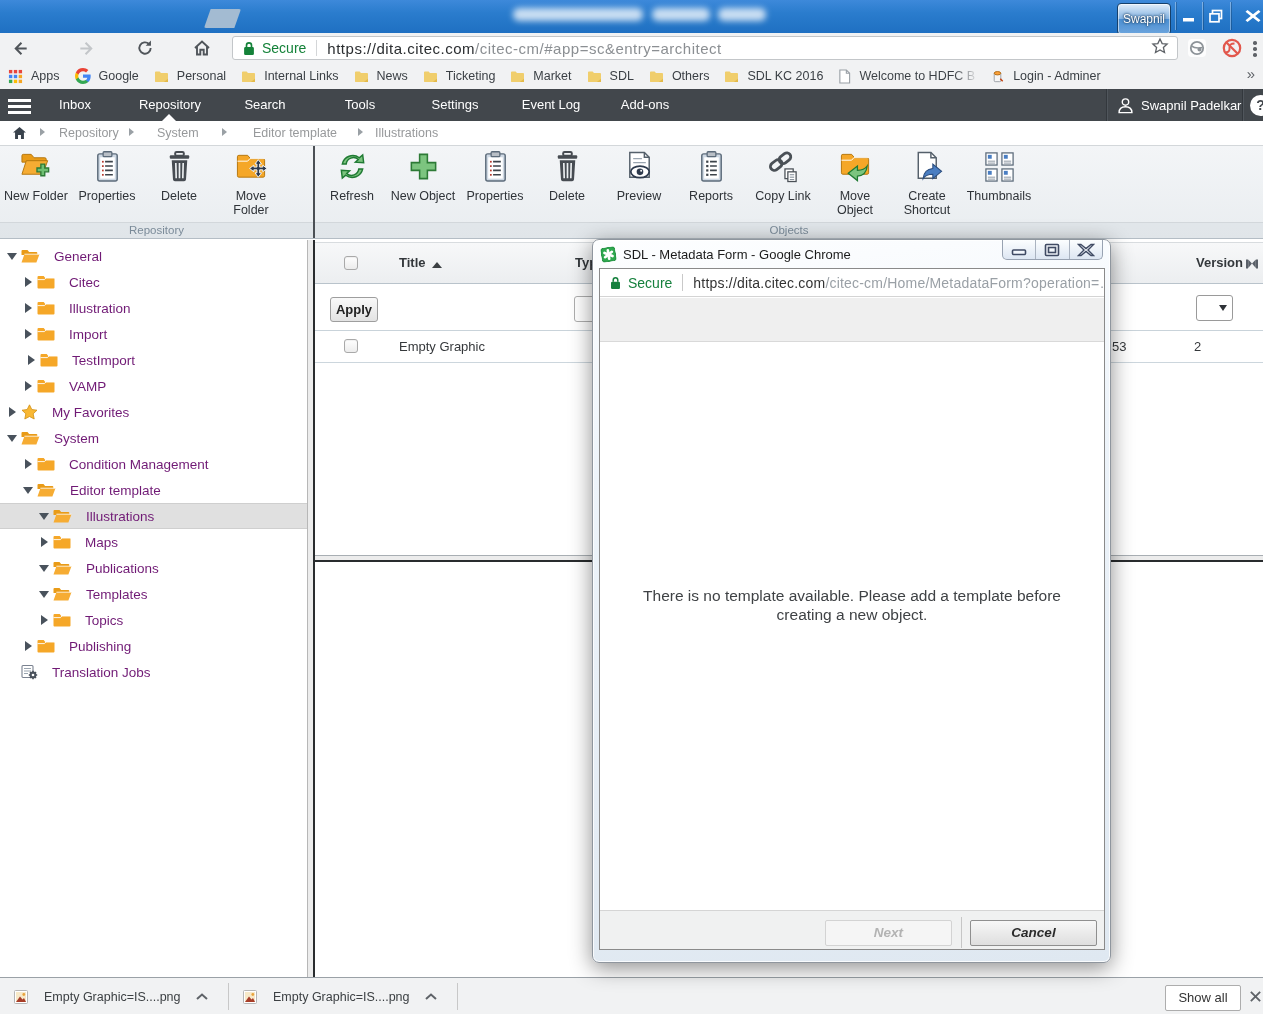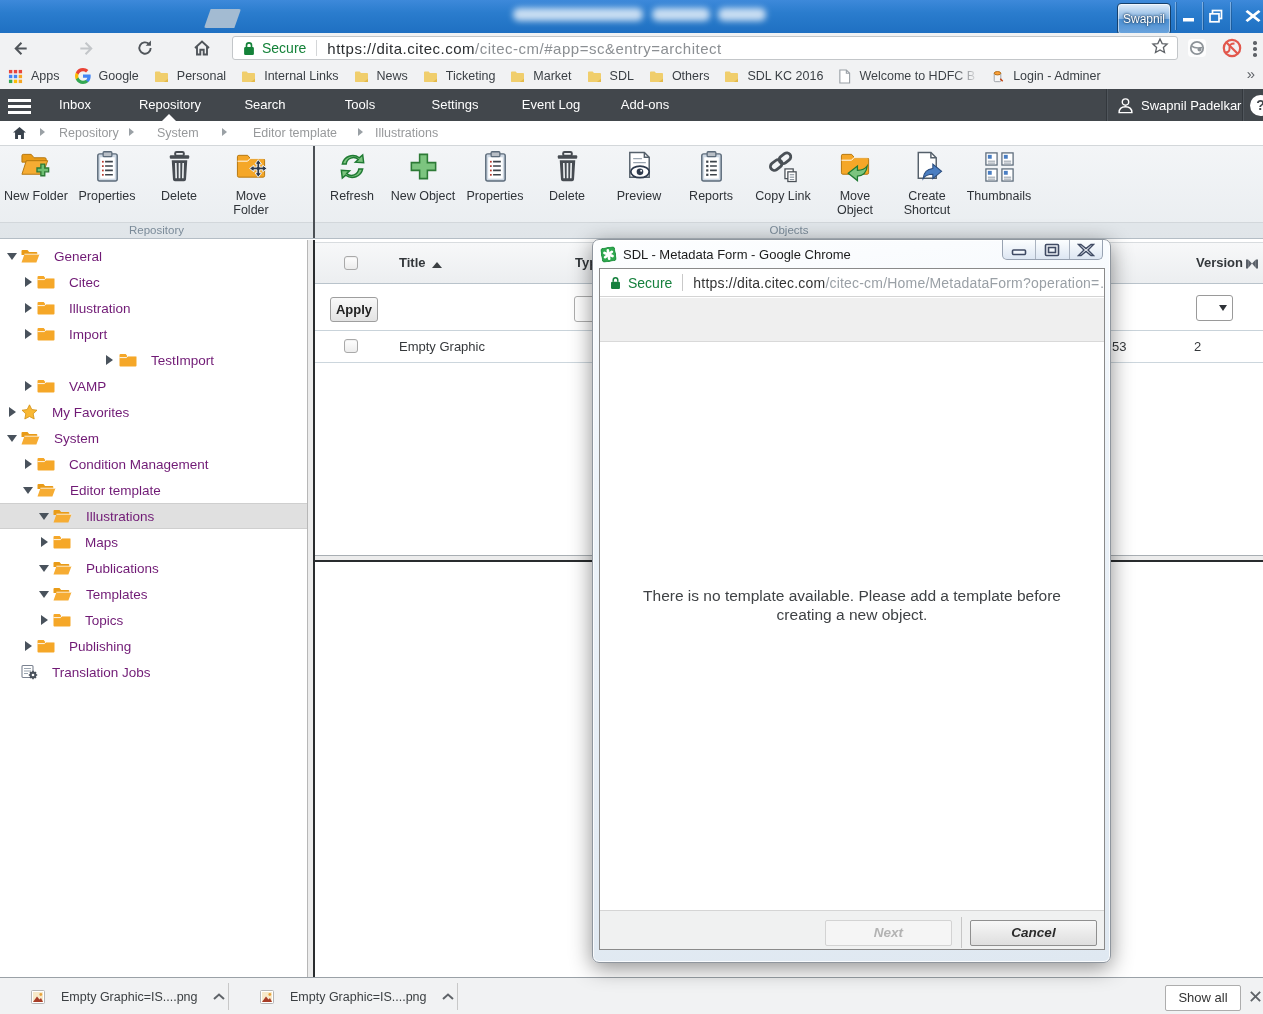--- a/index.html
+++ b/index.html
@@ -122,21 +122,21 @@
   #popup-grayband { position:absolute; left:0; top:29px; width:100%; height:44px; background:#efefef; border-bottom:1px solid #d9d9d9; }
   #popup-message { position:absolute; left:0; top:317px; width:100%; text-align:center; font-size:15.5px; color:#3f4245; line-height:19px; }
   #popup-footer { position:absolute; left:0; bottom:0; width:100%; height:39px; background:#f0f1f1; border-top:1px solid #d5d5d5;font-style:italic; }
   .popup-btn { position:absolute; top:9px; width:127px; height:26px; border-radius:2px; text-align:center; line-height:24px; font-weight:bold; font-size:13.5px; }
   #btn-next { left:225px; border:1px solid #d3d3d3; background:#f5f5f5; color:#b3b3b3; }
   #btn-sep { position:absolute; left:361px; top:6px; width:1px; height:31px; background:#c6c6c6; }
   #btn-cancel { left:370px; border:1px solid #8f8f8f; background:linear-gradient(#f7f7f7,#dedede); color:#2b2b2b; }
 
   
   #downloads { left:0; top:977px; width:1263px; height:37px; background:#f1f2f3; border-top:1px solid #9aa1a7; }
-  .dl-item { position:absolute; top:0; height:37px; display:flex; align-items:center; padding-left:30px; }
+  .dl-item { position:absolute; top:0; height:37px; display:flex; align-items:center; padding-left:13px; }
   .dl-name { font-size:12.5px; color:#3c4043; margin:0 14px 0 15px; }
   .dl-sep { position:absolute; top:5px; width:1px; height:27px; background:#c8c8c8; }
   #show-all { position:absolute; left:1165px; top:7px; width:76px; height:26px; background:#fff; border:1px solid #adadad; border-radius:2px;
     font-size:13px; color:#333; text-align:center; line-height:24px; }
   #dl-close { position:absolute; left:1249px; top:6px; width:14px; height:25px; color:#5f6368; }
 </style>
 </head>
 <body>
 
 <svg width="0" height="0" style="position:absolute">
@@ -727,21 +727,21 @@
       <span class="tw">
         <span class="tri-c"></span>
       </span>
       <span class="tree-ic">
         <svg width="18" height="14">
           <use href="#i-folder"></use>
         </svg>
       </span>
       <span class="tree-label">Import</span>
     </div>
-    <div class="tree-row" style="padding-left: 10px; justify-content: center;">
+    <div class="tree-row" style="padding-left: 24px;">
       <span class="tw">
         <span class="tri-c"></span>
       </span>
       <span class="tree-ic">
         <svg width="18" height="14">
           <use href="#i-folder"></use>
         </svg>
       </span>
       <span class="tree-label">TestImport</span>
     </div>

